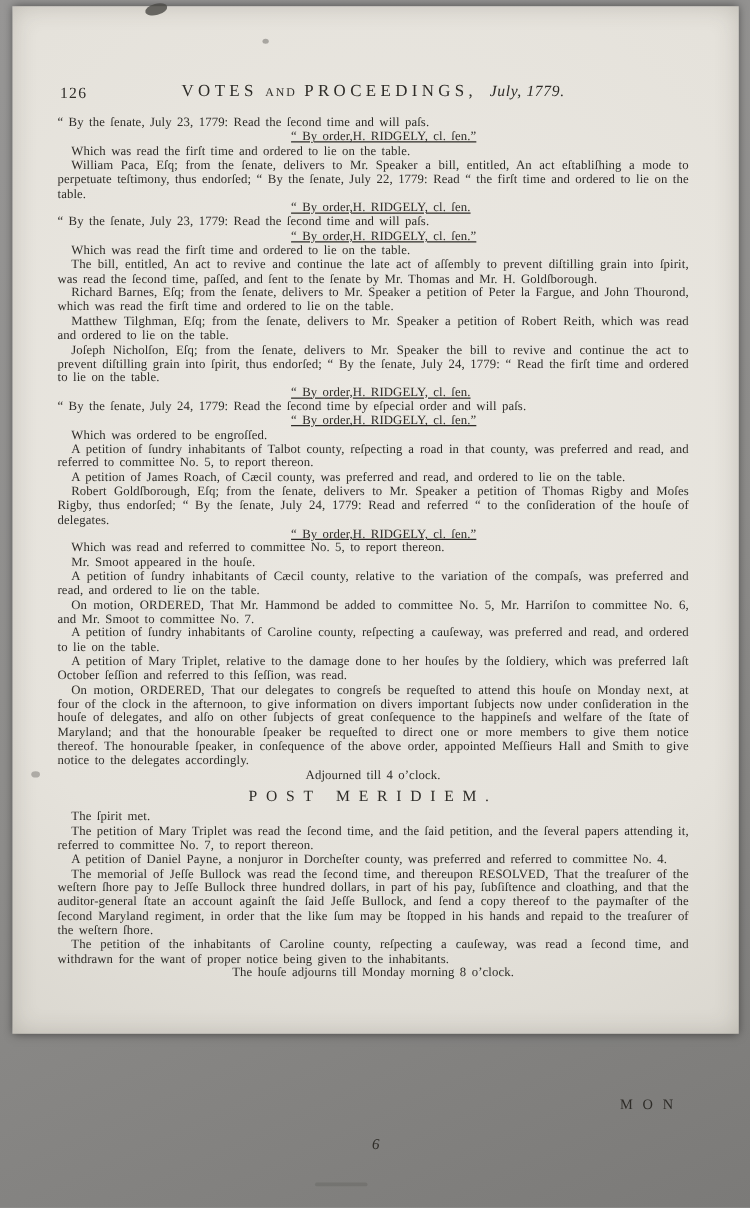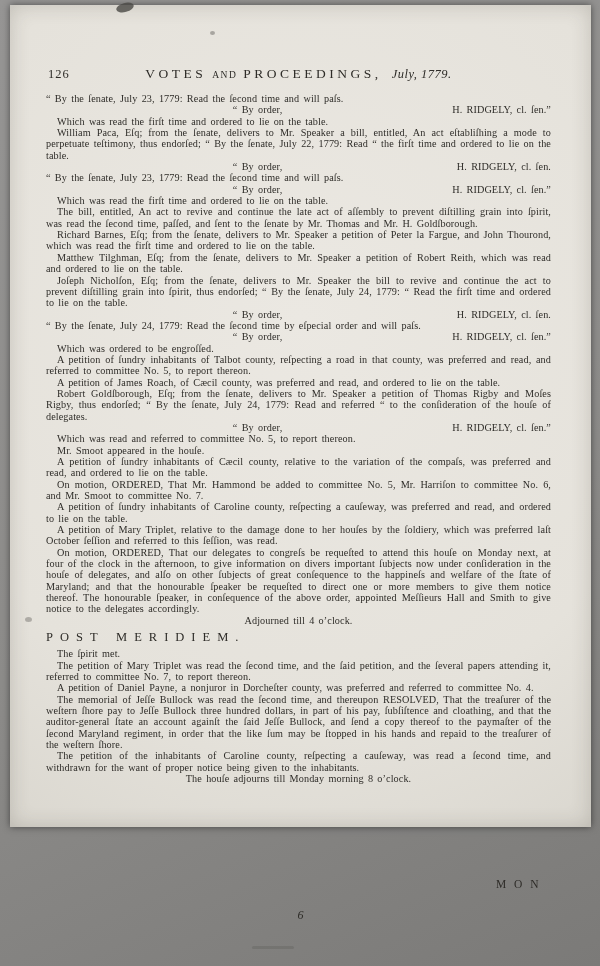--- a/index.html
+++ b/index.html
@@ -29,24 +29,24 @@
   .body {
     position:absolute; top:88px; left:36px; right:40px;
     font-size:10.2px; line-height:11.35px; letter-spacing:.1px; word-spacing:1.6px;
     color:#2e2c28;
   }
   .para { text-align:justify; }
   .para.noindent { text-indent:0; }
   .para.indent { text-indent:11px; }
   .para.center { text-align:center; text-indent:0; }
   .para.heading {
-    font-size:12.5px; letter-spacing:7px;
+    text-align:center; font-size:12.5px; letter-spacing:7px;
     line-height:15px; margin:4px 0 3px; text-indent:0;
   }
-  .para.order { display:flex; justify-content:space-between; text-align:left; }
+  .para.order { display:flex; text-align:left;text-decoration:underline; }
   .para.order .ol { padding-left:37%; white-space:nowrap; }
   .para.order .or { text-align:right; white-space:nowrap; }
 
   .catchword { position:absolute; right:50px; top:873px; font-size:11.5px; letter-spacing:2.5px; }
   .signature { position:absolute; left:0; width:100%; text-align:center; top:903px;
                font-size:12px; font-style:italic; }
 
   .smudge { position:absolute; background:#4a4845; border-radius:50%; }
   .s1 { left:106px; top:-2px; width:18px; height:9px; transform:rotate(-15deg); opacity:.8; }
   .s2 { left:200px; top:26px; width:5px; height:4px; opacity:.4; }

